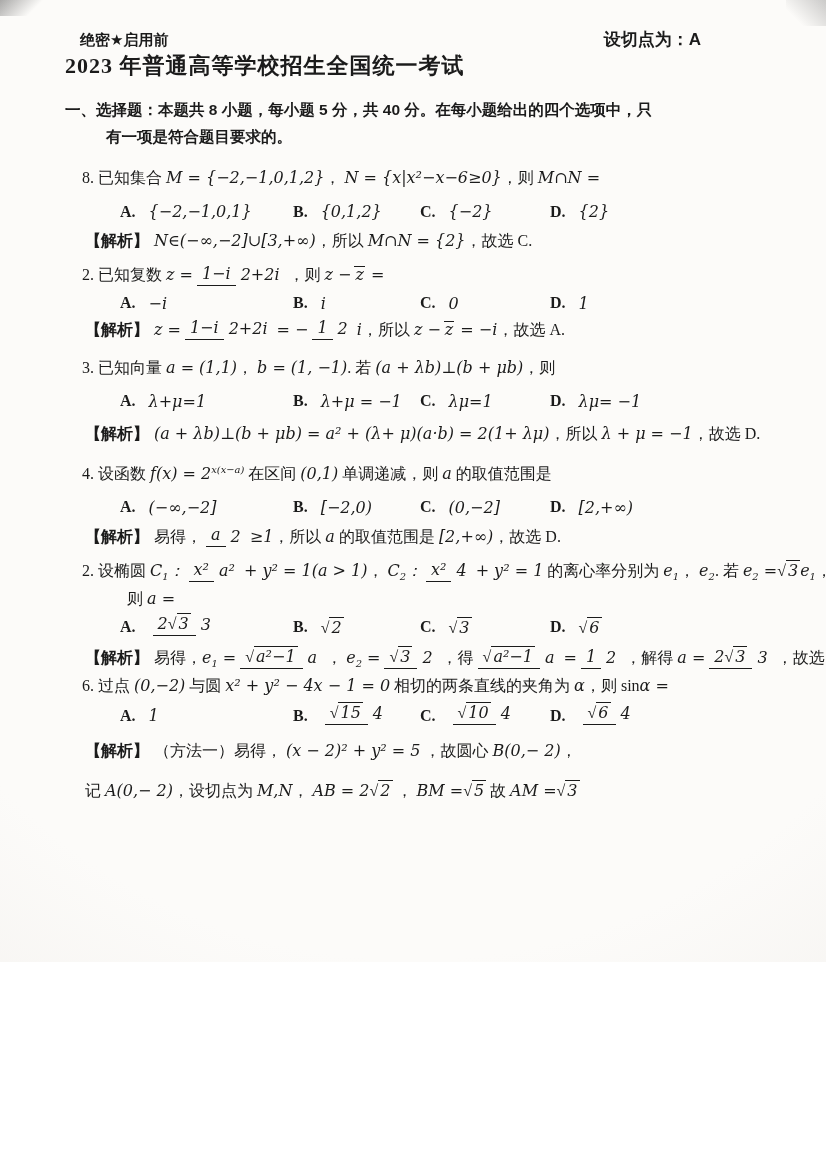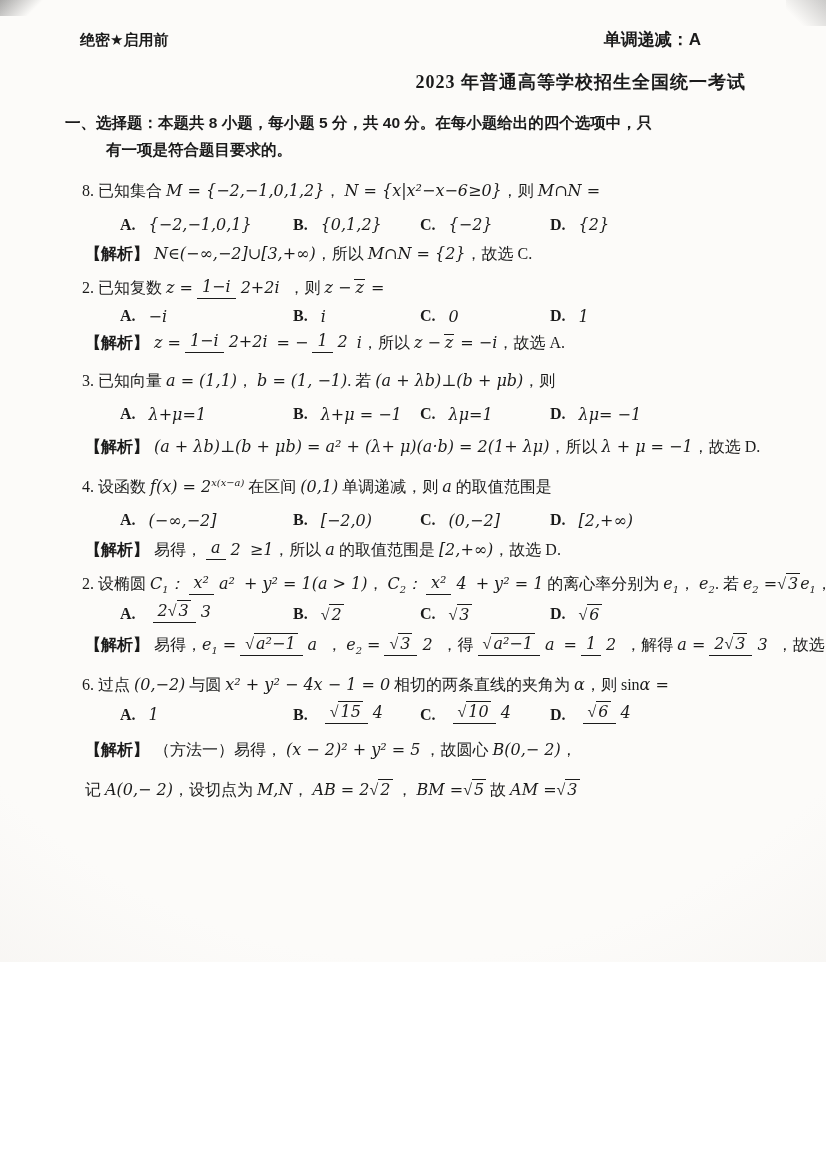--- a/index.html
+++ b/index.html
@@ -17,21 +17,21 @@
   }
   .corner-shade-tl{position:absolute;left:0;top:0;width:46px;height:16px;
     background:linear-gradient(135deg, rgba(70,70,70,.45), rgba(70,70,70,0) 70%);pointer-events:none;}
   .corner-shade-tr{position:absolute;right:0;top:0;width:40px;height:26px;
     background:linear-gradient(225deg, rgba(90,90,90,.30), rgba(90,90,90,0) 75%);pointer-events:none;}
 
   .hdr{display:flex;justify-content:space-between;align-items:baseline;padding:2px 45px 0 15px;}
   .hdr-left{font-family:"Liberation Sans","DejaVu Sans",sans-serif;font-weight:700;font-size:15px;}
   .hdr-right{font-family:"Liberation Sans","DejaVu Sans",sans-serif;font-weight:700;font-size:17px;}
 
-  .title{margin-top:19px;text-align:right;font-size:18px;font-weight:700;letter-spacing:1px;}
+  .title{text-align:left;font-size:22px;font-weight:700;letter-spacing:1px;}
   .subtitle{margin-top:7px;text-align:center;font-size:31px;font-weight:900;letter-spacing:3px;
     font-family:"Liberation Sans","DejaVu Sans",sans-serif;}
 
   .intro{margin-top:15px;font-family:"Liberation Sans","DejaVu Sans",sans-serif;
     font-weight:700;font-size:15.5px;line-height:1.75;}
   .intro p{margin:0;white-space:nowrap;}
   .intro p.cont{padding-left:41px;}
 
   .q p{margin:0;}
   .stem{white-space:nowrap;padding-left:17px;line-height:1.5;}
@@ -64,21 +64,21 @@
 </style>
 </head>
 <body>
 
 <div class="page">
   <div class="corner-shade-tl"></div>
   <div class="corner-shade-tr"></div>
 
   <div class="hdr">
     <span class="hdr-left">绝密★启用前</span>
-    <span class="hdr-right">单调递减：A</span>
+    <span class="hdr-right">设切点为：A</span>
   </div>
 
   <div class="title">2023 年普通高等学校招生全国统一考试</div>
 
   <div class="intro">
     <p>一、选择题：本题共 8 小题，每小题 5 分，共 40 分。在每小题给出的四个选项中，只</p>
     <p class="cont">有一项是符合题目要求的。</p>
   </div>
 
   <div class="q">
@@ -186,20 +186,21 @@
   </div>
 
   <div class="q">
     <p class="stem" style="margin-top:10px"><span class="t">2. 设椭圆 </span><span class="m">C</span><sub><span class="m">1</span></sub><span class="m">：</span><span class="frac">
           <span class="num"><span class="m">x²</span></span>
           <span class="den"><span class="m">a²</span></span>
         </span><span class="m">+ y² = 1(a &gt; 1)</span><span class="t">， </span><span class="m">C</span><sub><span class="m">2</span></sub><span class="m">：</span><span class="frac">
           <span class="num"><span class="m">x²</span></span>
           <span class="den"><span class="m">4</span></span>
         </span><span class="m">+ y² = 1</span><span class="t"> 的离心率分别为 </span><span class="m">e</span><sub><span class="m">1</span></sub><span class="t">， </span><span class="m">e</span><sub><span class="m">2</span></sub><span class="t">. 若 </span><span class="m">e</span><sub><span class="m">2</span></sub><span class="m"> =</span><span class="sqrt">√<span class="rad"><span class="m">3</span></span></span><span class="m">e</span><sub><span class="m">1</span></sub><span class="t">，</span></p>
+    <p class="stem2" style="margin-top:2px"><span class="t">则 </span><span class="m">a =</span></p>
     <div class="opts" style="margin-top:4px">
       <div class="opt">
           <span class="olabel">A.</span>
           <span class="oval"><span class="frac">
               <span class="num"><span class="m">2</span><span class="sqrt">√<span class="rad"><span class="m">3</span></span></span></span>
               <span class="den"><span class="m">3</span></span>
             </span></span>
         </div>
       <div class="opt">
           <span class="olabel">B.</span>
@@ -226,21 +227,21 @@
           </span><span class="m">=</span><span class="frac">
             <span class="num"><span class="m">1</span></span>
             <span class="den"><span class="m">2</span></span>
           </span><span class="t">，解得 </span><span class="m">a =</span><span class="frac">
             <span class="num"><span class="m">2</span><span class="sqrt">√<span class="rad"><span class="m">3</span></span></span></span>
             <span class="den"><span class="m">3</span></span>
           </span><span class="t">，故选 A.</span></span></p>
   </div>
 
   <div class="q">
-    <p class="stem" style="margin-top:14px"><span class="t">6. 过点 </span><span class="m">(0,−2)</span><span class="t"> 与圆 </span><span class="m">x² + y² − 4x − 1 = 0</span><span class="t"> 相切的两条直线的夹角为 </span><span class="m">α</span><span class="t">，则 sin</span><span class="m">α =</span></p>
+    <p class="stem" style="margin-top:2px"><span class="t">6. 过点 </span><span class="m">(0,−2)</span><span class="t"> 与圆 </span><span class="m">x² + y² − 4x − 1 = 0</span><span class="t"> 相切的两条直线的夹角为 </span><span class="m">α</span><span class="t">，则 sin</span><span class="m">α =</span></p>
     <div class="opts" style="margin-top:6px">
       <div class="opt">
           <span class="olabel">A.</span>
           <span class="oval"><span class="m">1</span></span>
         </div>
       <div class="opt">
           <span class="olabel">B.</span>
           <span class="oval"><span class="frac">
               <span class="num"><span class="sqrt">√<span class="rad"><span class="m">15</span></span></span></span>
               <span class="den"><span class="m">4</span></span>

